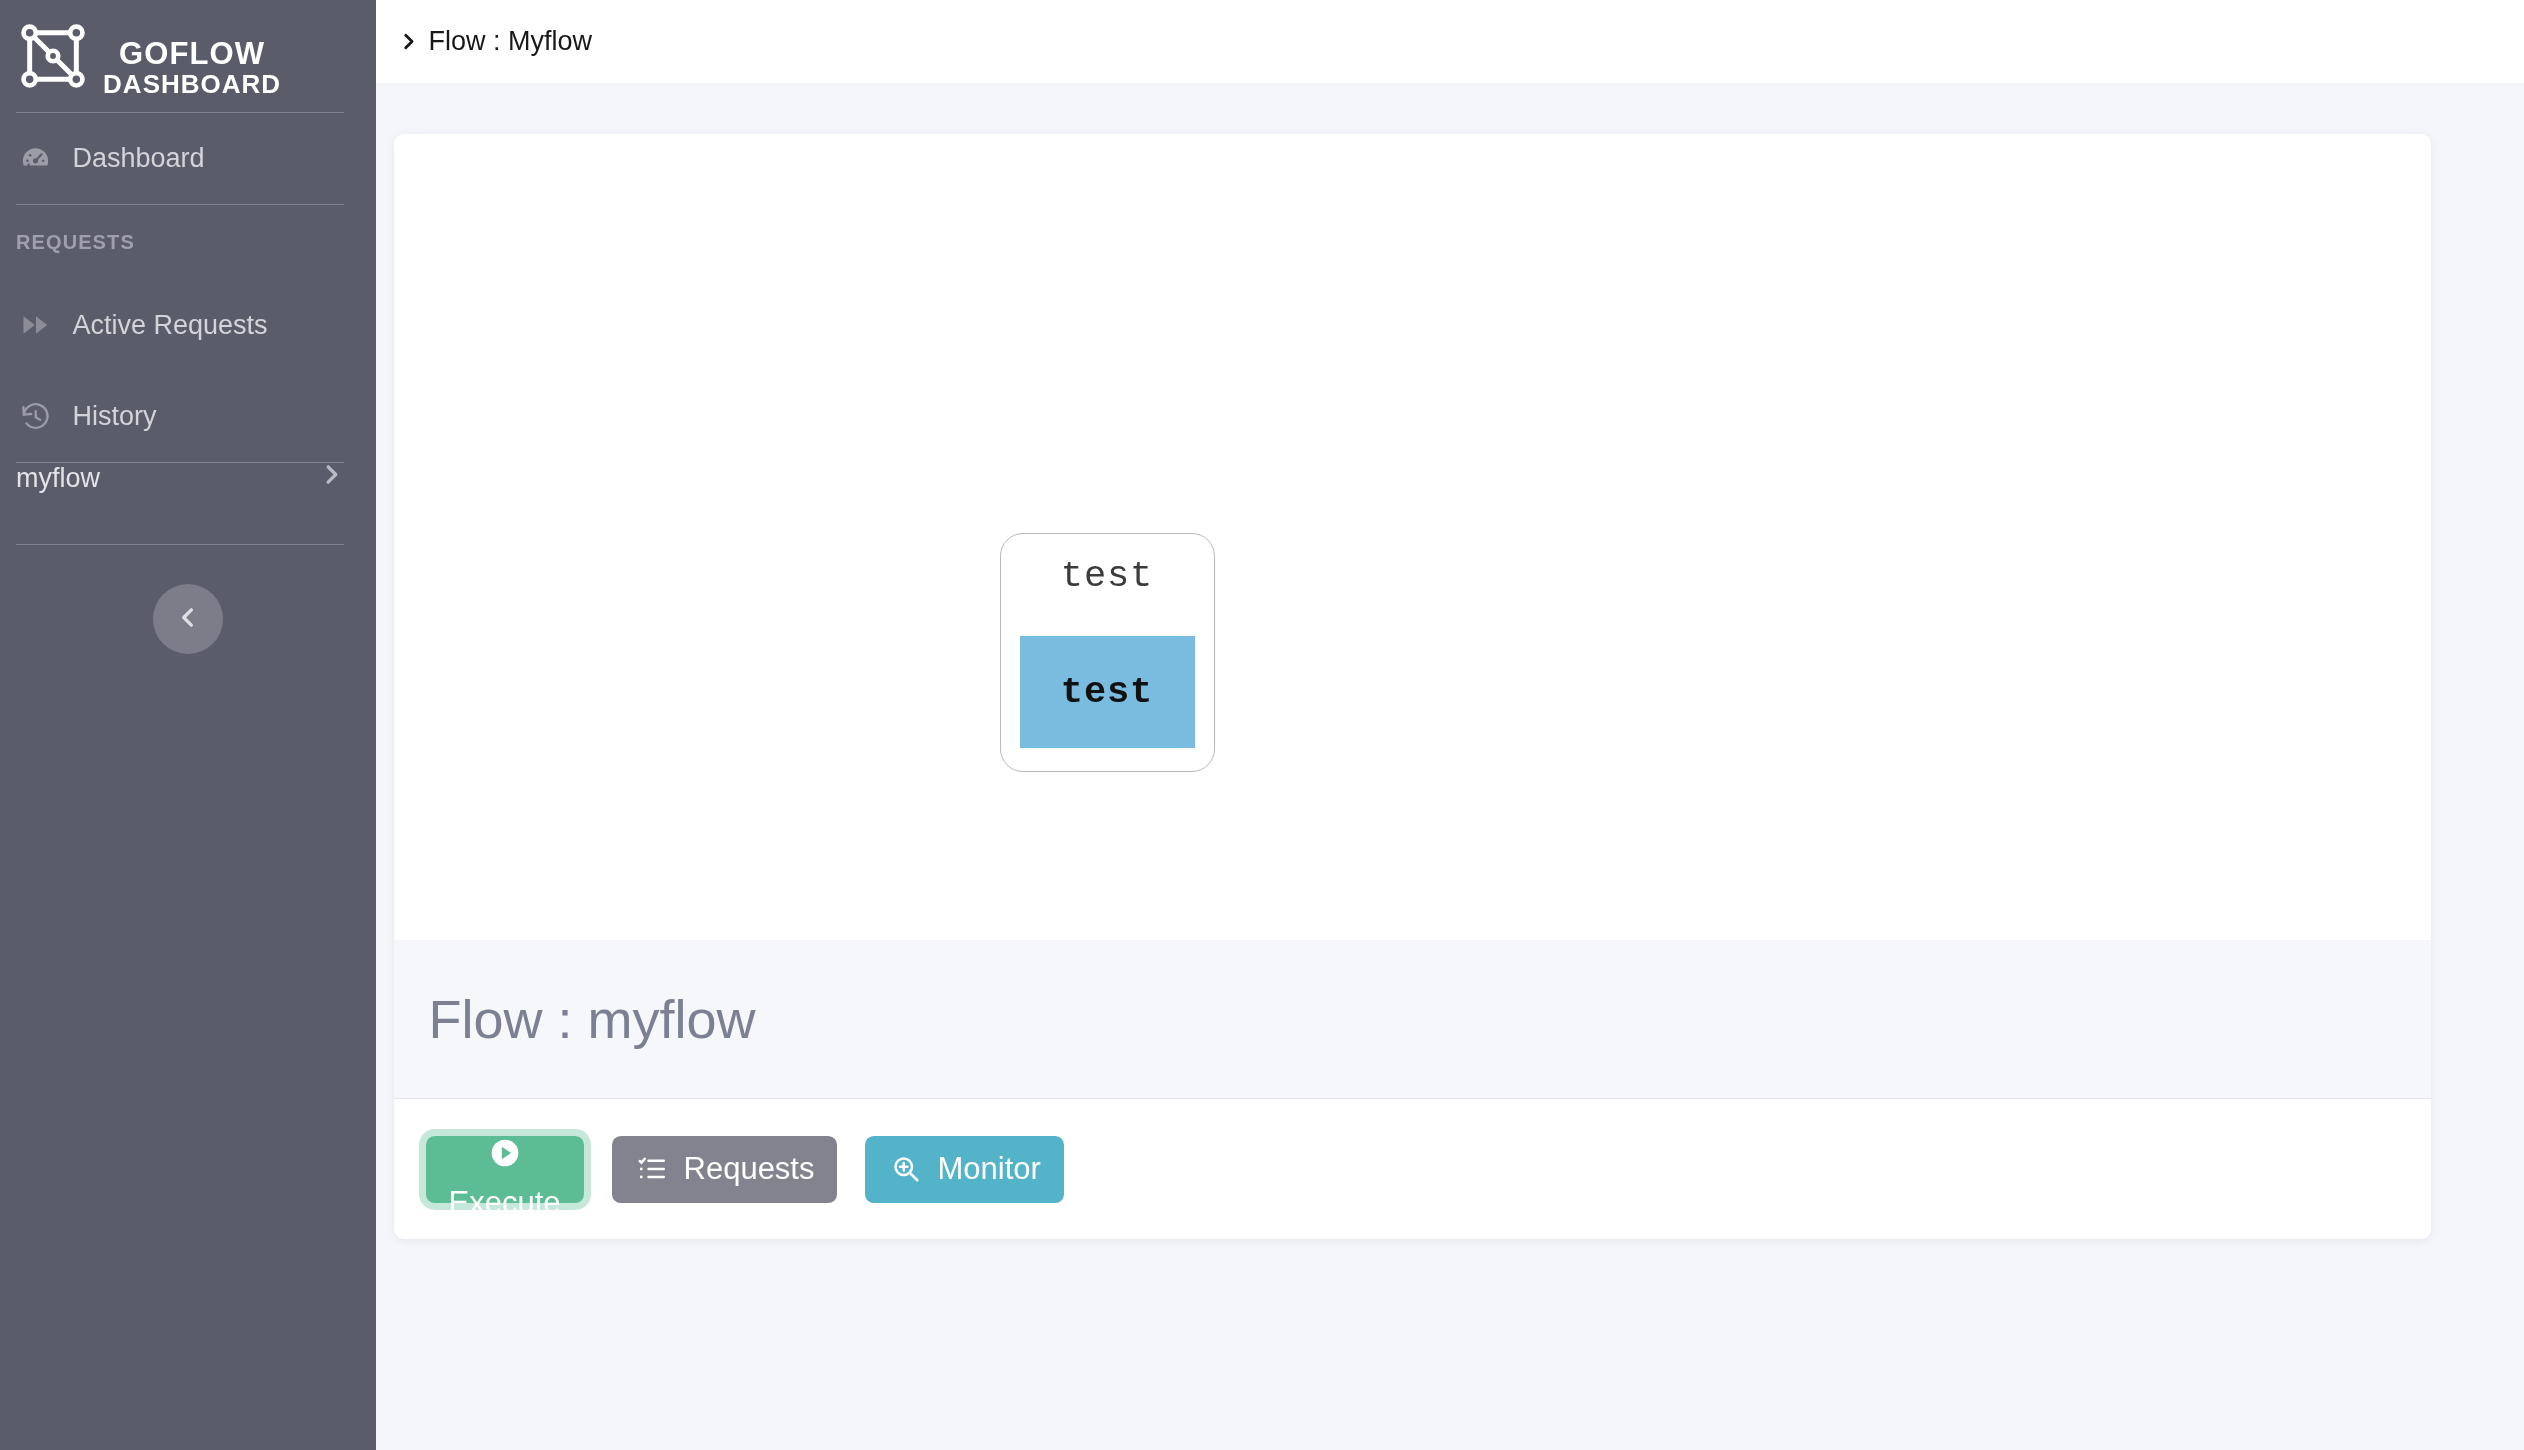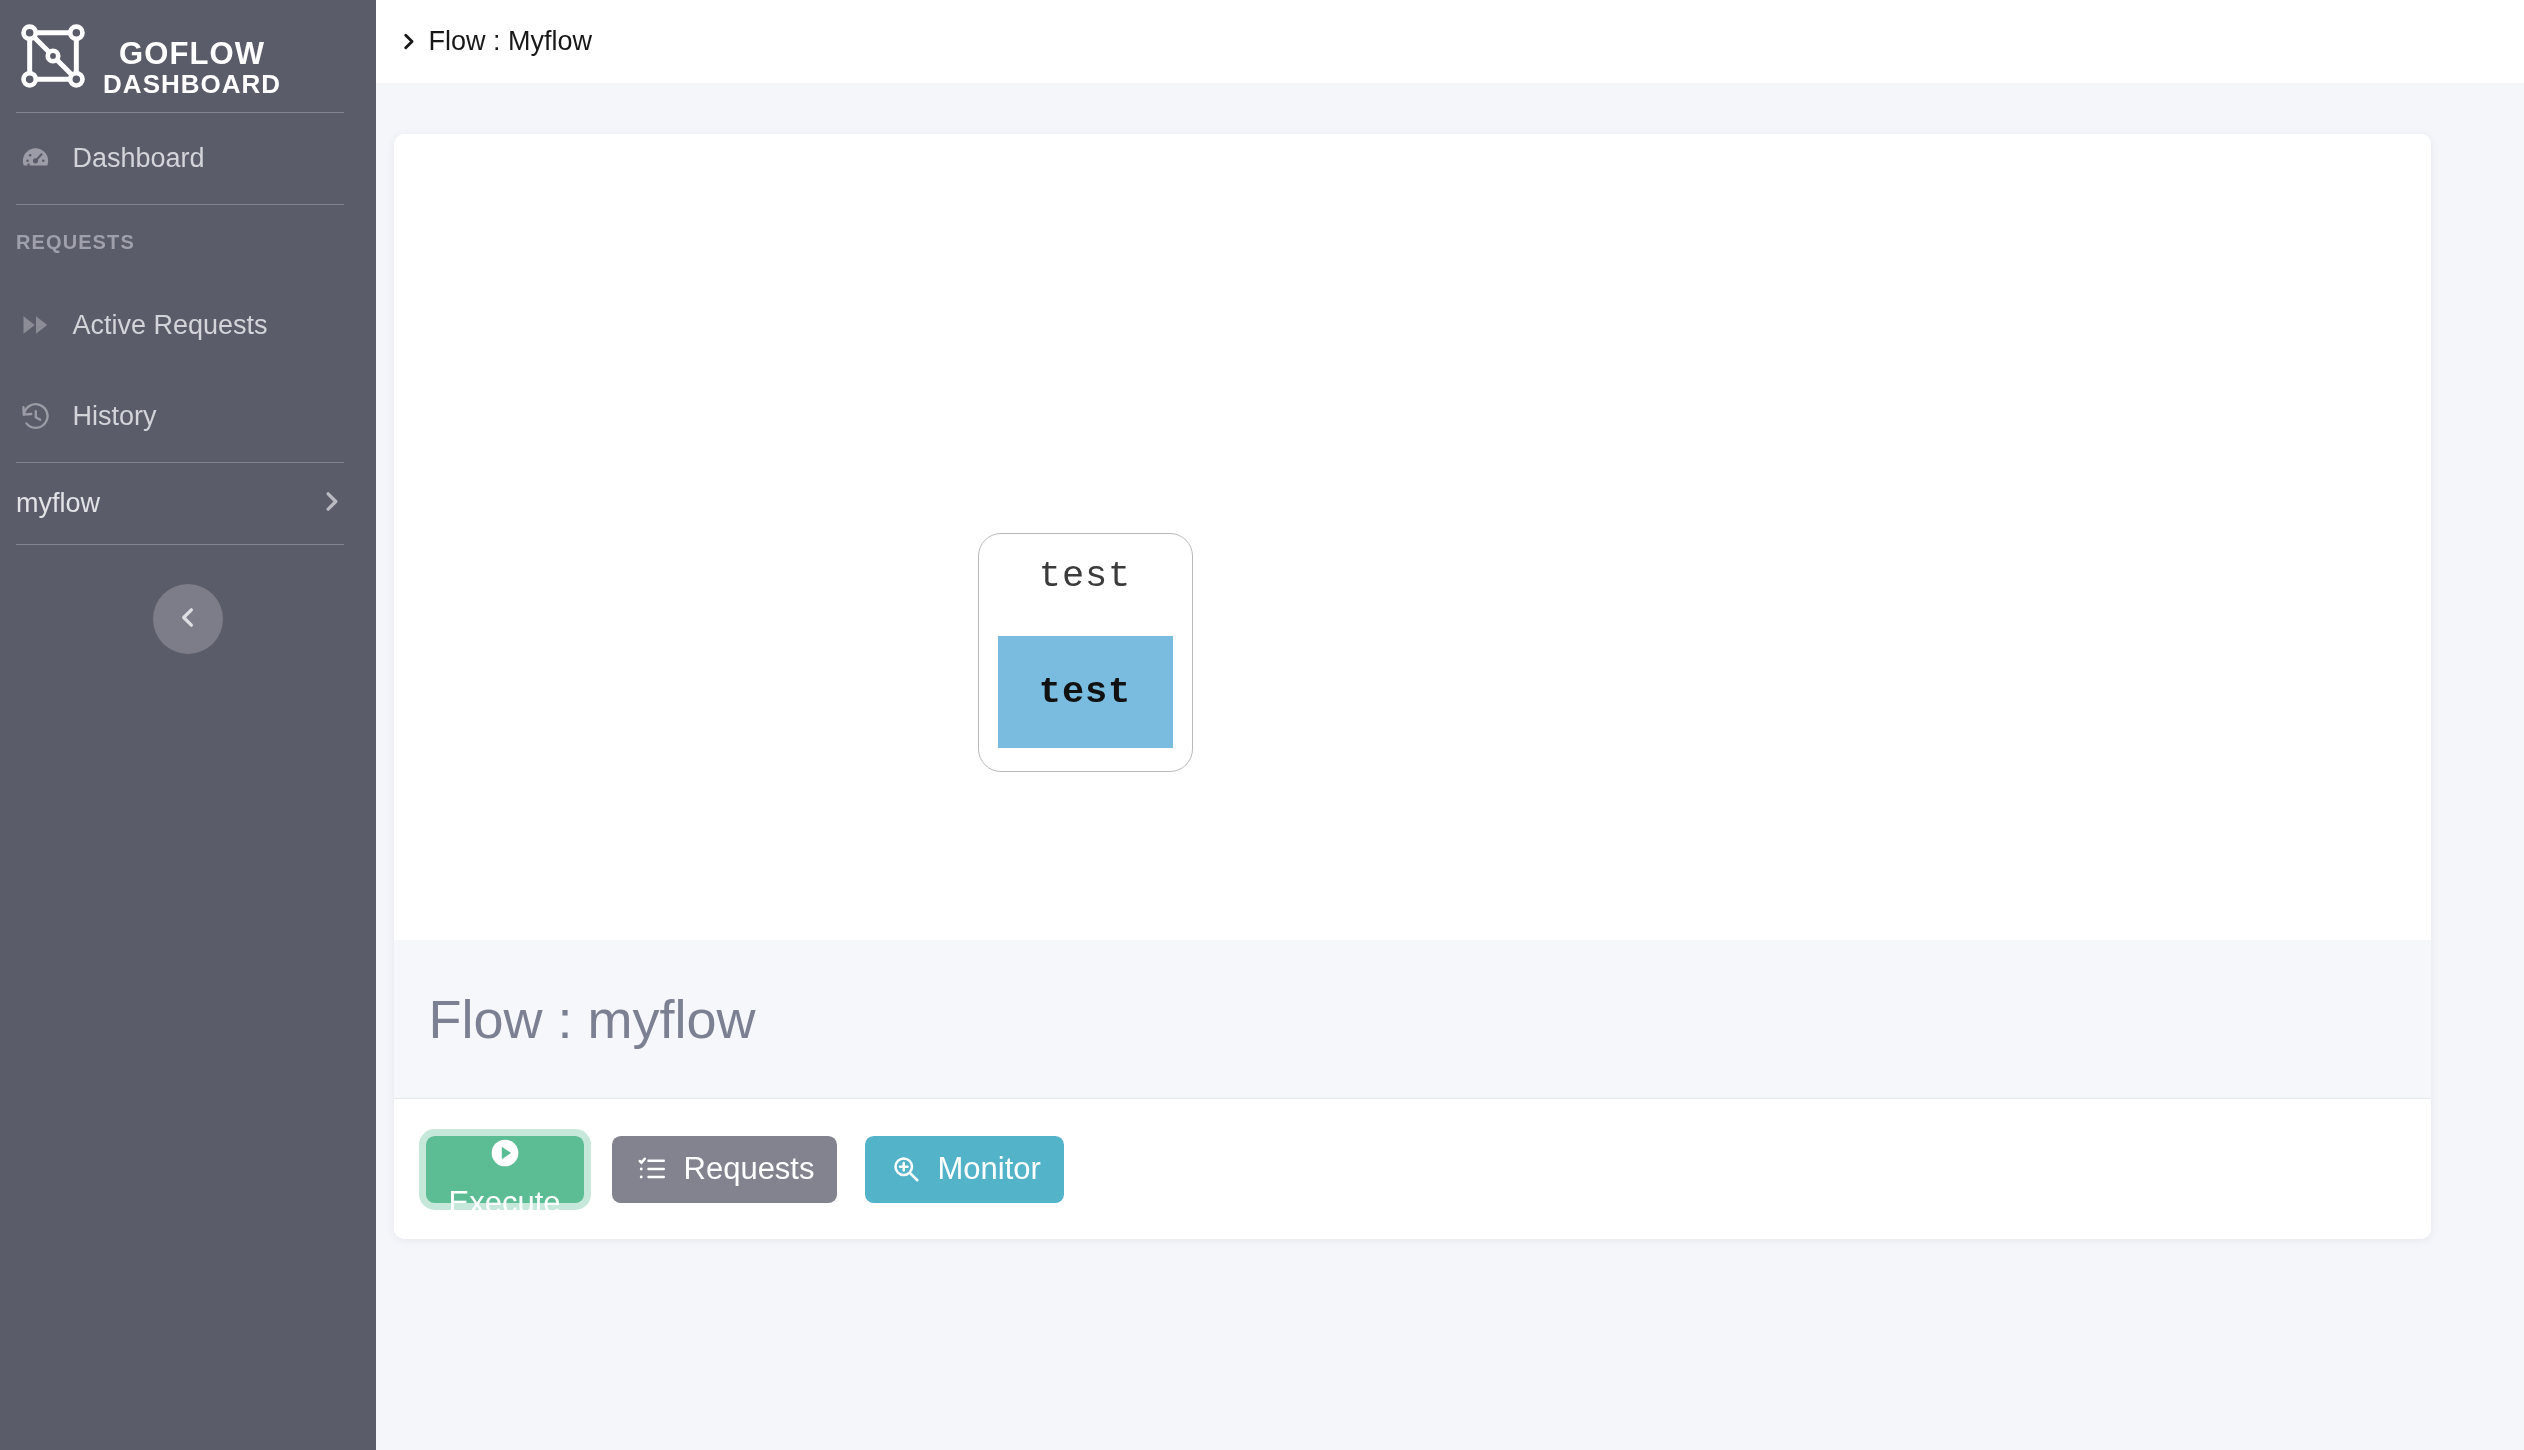--- a/index.html
+++ b/index.html
@@ -104,21 +104,20 @@
     letter-spacing: 1.1px;
     padding-left: 16px;
     height: 75px;
     display: flex;
     align-items: center;
     box-sizing: border-box;
   }
 
   .sb-flow {
     display: flex;
-    align-items: center;
     justify-content: space-between;
     height: 81px;
     padding: 0 33px 0 16px;
     box-sizing: border-box;
     cursor: pointer;
   }
   .sb-flow .flow-name {
     color: #e2e3e7;
     font-size: 27px;
   }
@@ -184,21 +183,21 @@
     box-shadow: 0 1.8px 8px rgba(80, 85, 120, 0.09);
     overflow: hidden;
   }
   .canvas {
     height: 806px;
     background: #ffffff;
     position: relative;
   }
   .flow-node {
     position: absolute;
-    left: 584px;
+    left: 606px;
     top: 399px;
     width: 215px;
     height: 239px;
     background: #ffffff;
     border: 1.8px solid #b9b9b9;
     border-radius: 23px;
     box-sizing: border-box;
   }
   .flow-node-title {
     text-align: center;

